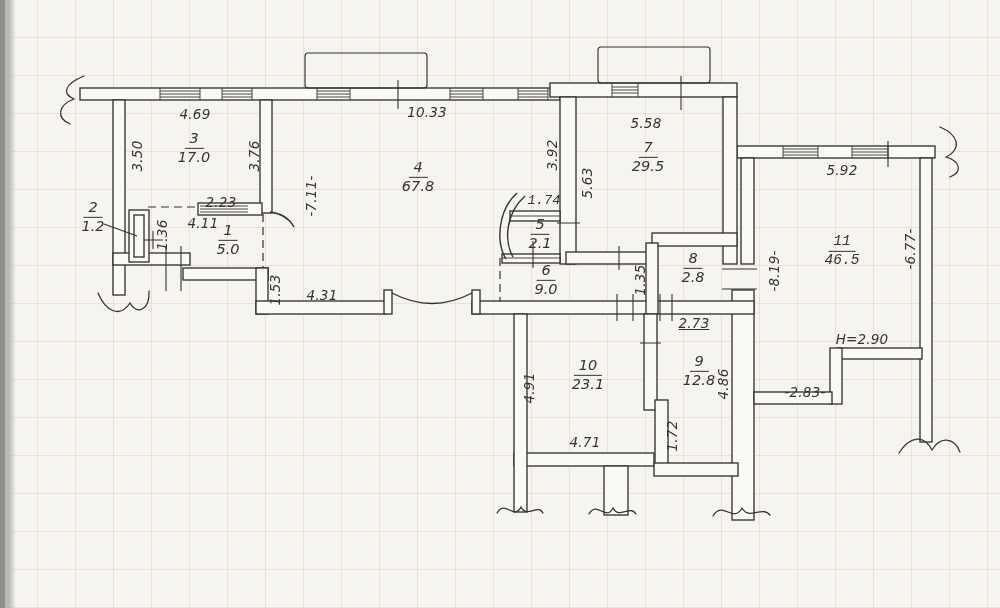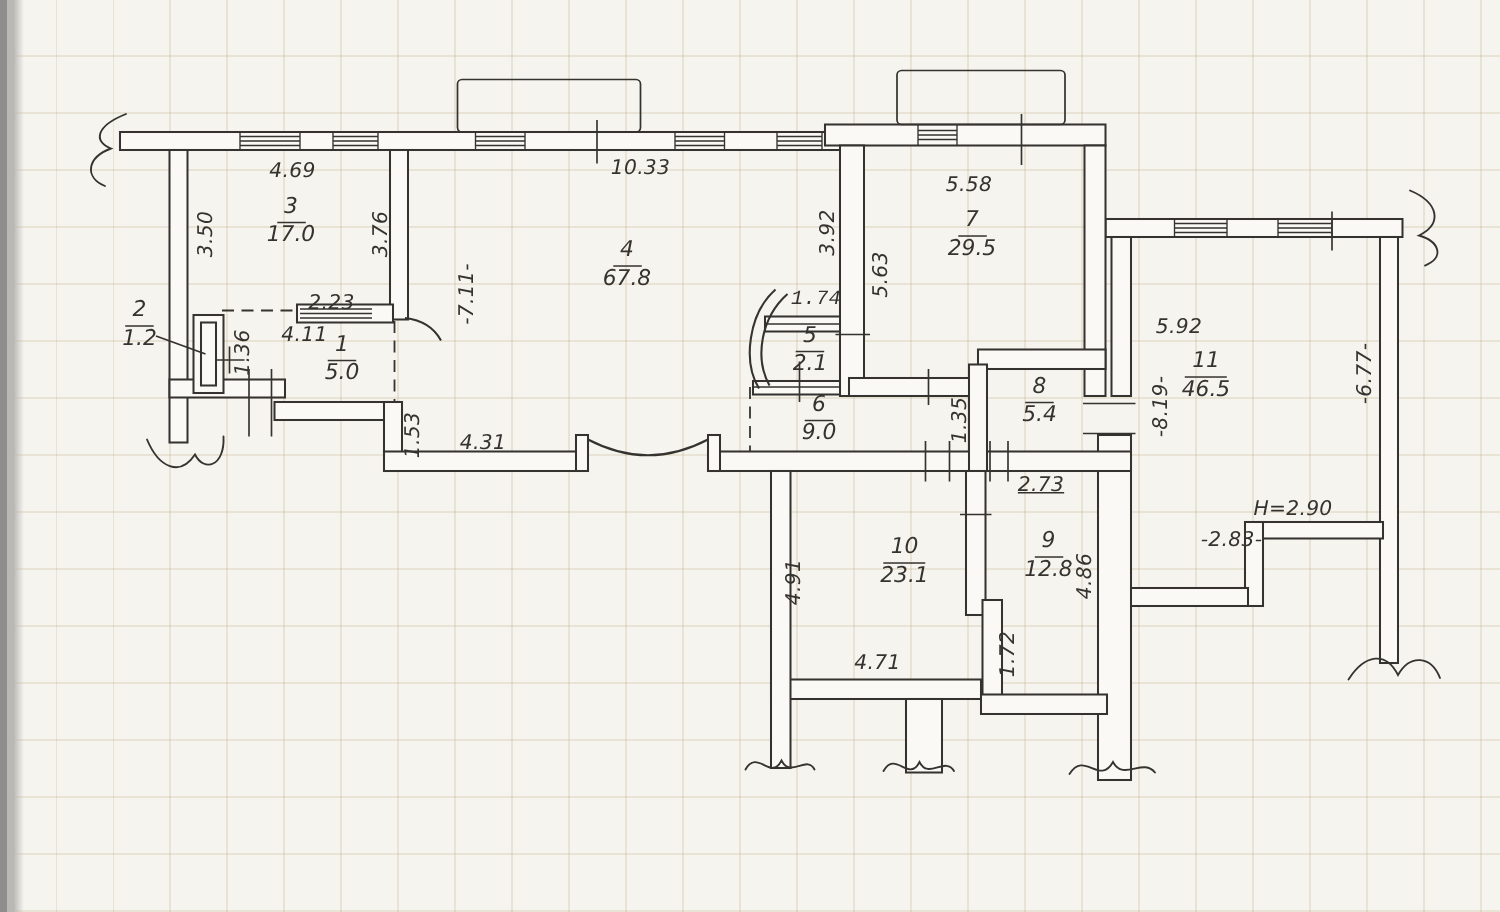--- a/index.html
+++ b/index.html
@@ -173,45 +173,45 @@
       <div class="room-label" style="left: 546px; top: 280px;">
         <span class="num">6</span>
         <span class="area">9.0</span>
       </div>
       <div class="room-label" style="left: 648px; top: 157px;">
         <span class="num">7</span>
         <span class="area">29.5</span>
       </div>
       <div class="room-label" style="left: 693px; top: 268px;">
         <span class="num">8</span>
-        <span class="area">5.4</span>
+        <span class="area">2.8</span>
       </div>
       <div class="room-label" style="left: 699px; top: 371px;">
         <span class="num">9</span>
         <span class="area">12.8</span>
       </div>
-      <div class="room-label" style="left: 603px; top: 375px;">
+      <div class="room-label" style="left: 588px; top: 375px;">
         <span class="num">10</span>
         <span class="area">23.1</span>
       </div>
-      <div class="room-label" style="left: 804px; top: 251px;">
+      <div class="room-label" style="left: 842px; top: 251px; font-family: Liberation Mono, monospace;">
         <span class="num">11</span>
         <span class="area">46.5</span>
       </div>
       <div class="dim" style="left: 195px; top: 114px;">4.69</div>
       <div class="dim" style="left: 427px; top: 112px; text-align: center;">10.33</div>
       <div class="dim" style="left: 646px; top: 123px;">5.58</div>
-      <div class="dim" style="left: 786px; top: 170px; margin-top: 48px;">5.92</div>
+      <div class="dim" style="left: 842px; top: 170px;">5.92</div>
       <div class="dim" style="left: 221px; top: 202px;">2.23</div>
       <div class="dim" style="left: 203px; top: 223px;">4.11</div>
       <div class="dim" style="left: 544px; top: 200px; font-family: Liberation Mono, monospace;">1.74</div>
       <div class="dim" style="left: 322px; top: 295px;">4.31</div>
       <div class="dim" style="left: 694px; top: 323px; text-decoration: underline;">2.73</div>
       <div class="dim" style="left: 585px; top: 442px;">4.71</div>
-      <div class="dim" style="left: 805px; top: 360px; margin-left: 16px;">-2.83-</div>
+      <div class="dim" style="left: 805px; top: 392px;">-2.83-</div>
       <div class="dim" style="left: 862px; top: 339px;">H=2.90</div>
       <div class="dim v" style="left: 137px; top: 156px;">3.50</div>
       <div class="dim v" style="left: 254px; top: 156px;">3.76</div>
       <div class="dim v" style="left: 162px; top: 235px;">1.36</div>
       <div class="dim v" style="left: 311px; top: 196px;">-7.11-</div>
       <div class="dim v" style="left: 275px; top: 290px;">1.53</div>
       <div class="dim v" style="left: 552px; top: 155px;">3.92</div>
       <div class="dim v" style="left: 587px; top: 183px;">5.63</div>
       <div class="dim v" style="left: 640px; top: 280px;">1.35</div>
       <div class="dim v" style="left: 529px; top: 388px;">4.91</div>

